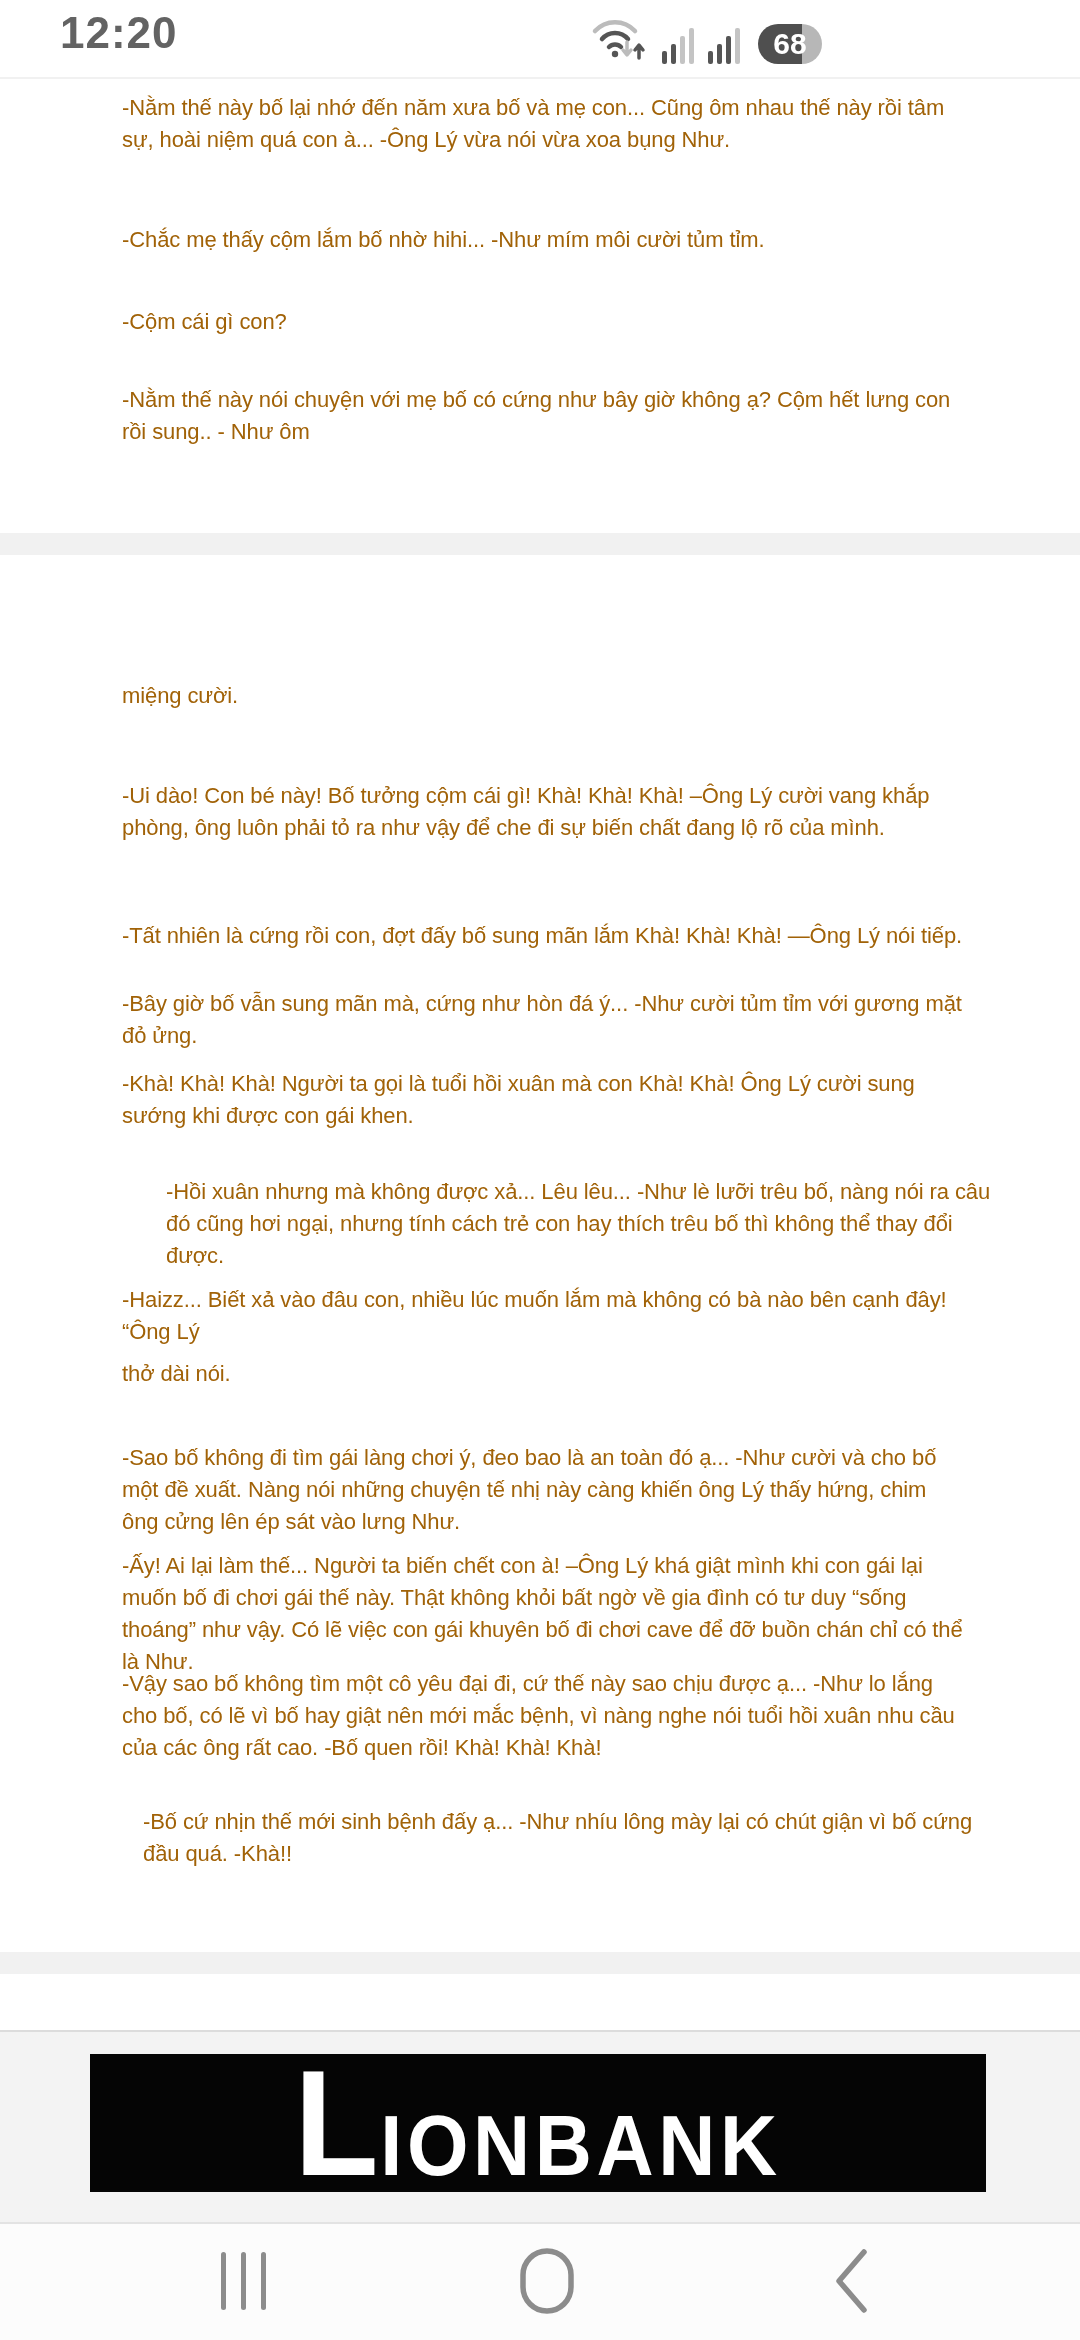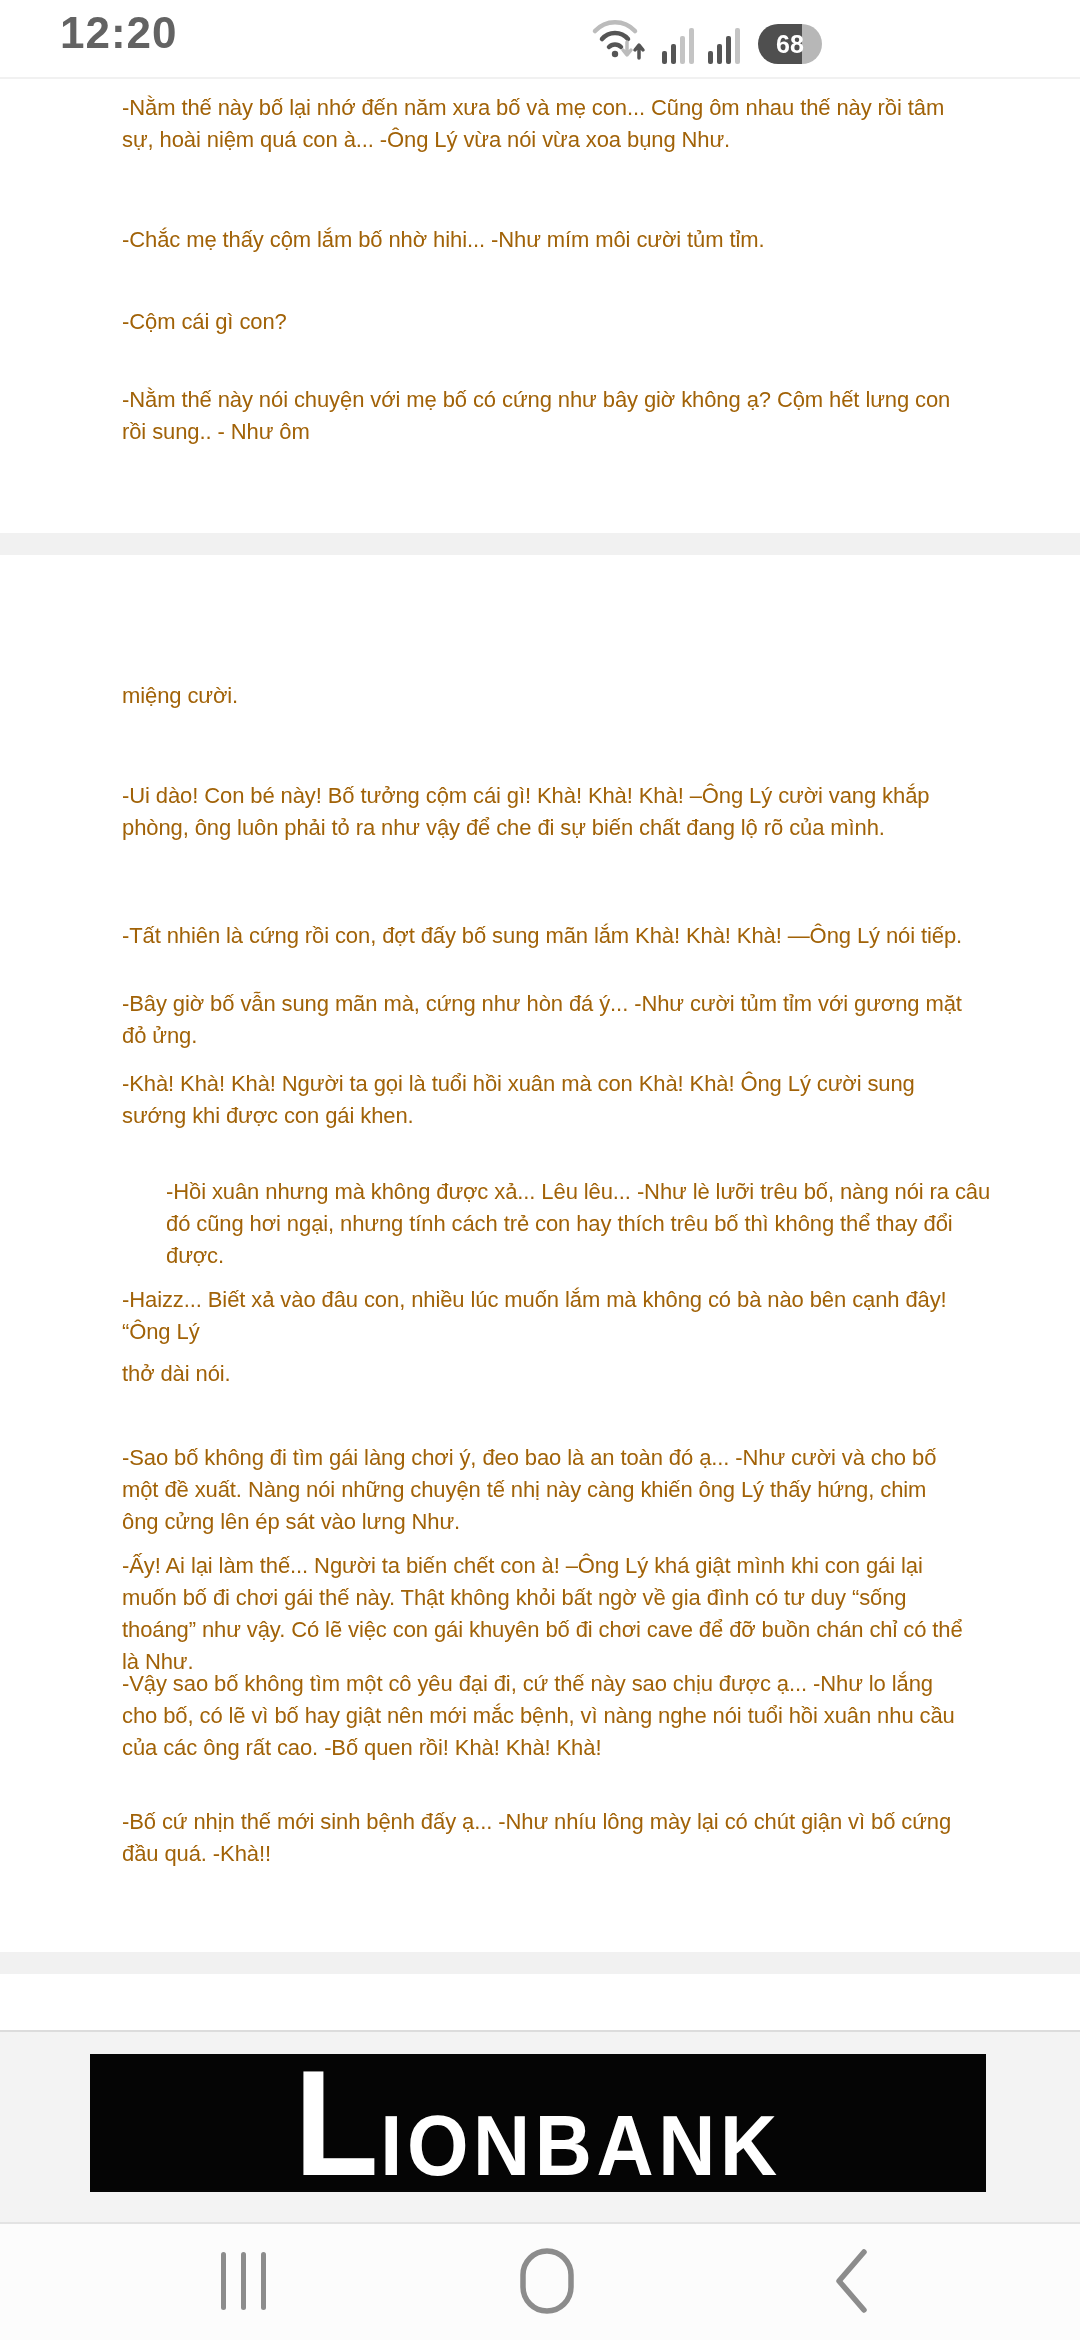--- a/index.html
+++ b/index.html
@@ -11,31 +11,31 @@
   .statusbar{position:absolute;left:0;top:0;width:884px;height:78px;background:#ffffff;}
   .clock{position:absolute;left:60px;top:8px;font-size:44px;font-weight:700;color:#636363;letter-spacing:1px;}
   .status-right{position:absolute;right:62px;top:18px;display:flex;align-items:flex-end;gap:14px;height:46px;}
   .sigbars{display:flex;align-items:flex-end;gap:4px;height:36px;}
   .sigbars i{display:block;width:5px;border-radius:2px;}
   .battery{
     position:relative;width:64px;height:40px;border-radius:20px;margin-left:4px;
     background:linear-gradient(90deg,#4f4f4f 0 68%,#b7b7b7 68% 100%);
     display:flex;align-items:center;justify-content:center;
   }
-  .battery span{color:#ffffff;font-size:25px;font-weight:700;}
+  .battery span{color:#ffffff;font-size:30px;font-weight:700;}
   .status-divider{position:absolute;left:0;top:77px;width:1080px;height:2px;background:#f1f1f1;}
   
   .para{
     position:absolute;left:122px;width:845px;
     font-size:22px;line-height:32px;color:#a16207;letter-spacing:-0.1px;
   }
   .b0{top:92px;}  .b1{top:224px;} .b2{top:306px;} .b3{top:384px;}
   .b4{top:680px;} .b5{top:780px;} .b6{top:920px;} .b7{top:988px;}
   .b8{top:1068px;}.b9{top:1176px;margin-left:44px;}.b10{top:1284px;}.b11{top:1358px;}
-  .b12{top:1442px;}.b13{top:1550px;}.b14{top:1668px;}.b15{top:1806px;}
+  .b12{top:1442px;}.b13{top:1550px;}.b14{top:1668px;}.b15{top:1806px;margin-left:21px;}
   .page-band{position:absolute;left:0;width:1080px;height:22px;background:#f1f1f1;}
   .band1{top:533px;} .band2{top:1952px;}
   
   .ad-zone{position:absolute;left:0;top:2030px;width:1080px;height:192px;background:#f3f3f3;border-top:2px solid #dcdcdc;}
   .ad-banner{
     position:absolute;left:90px;top:22px;width:896px;height:138px;background:#050505;
     display:flex;align-items:center;justify-content:center;overflow:hidden;
   }
   .brand{display:flex;align-items:baseline;color:#ffffff;font-weight:700;transform:scaleX(0.92);white-space:nowrap;}
   .brand .first{font-size:150px;line-height:1;letter-spacing:2px;}

